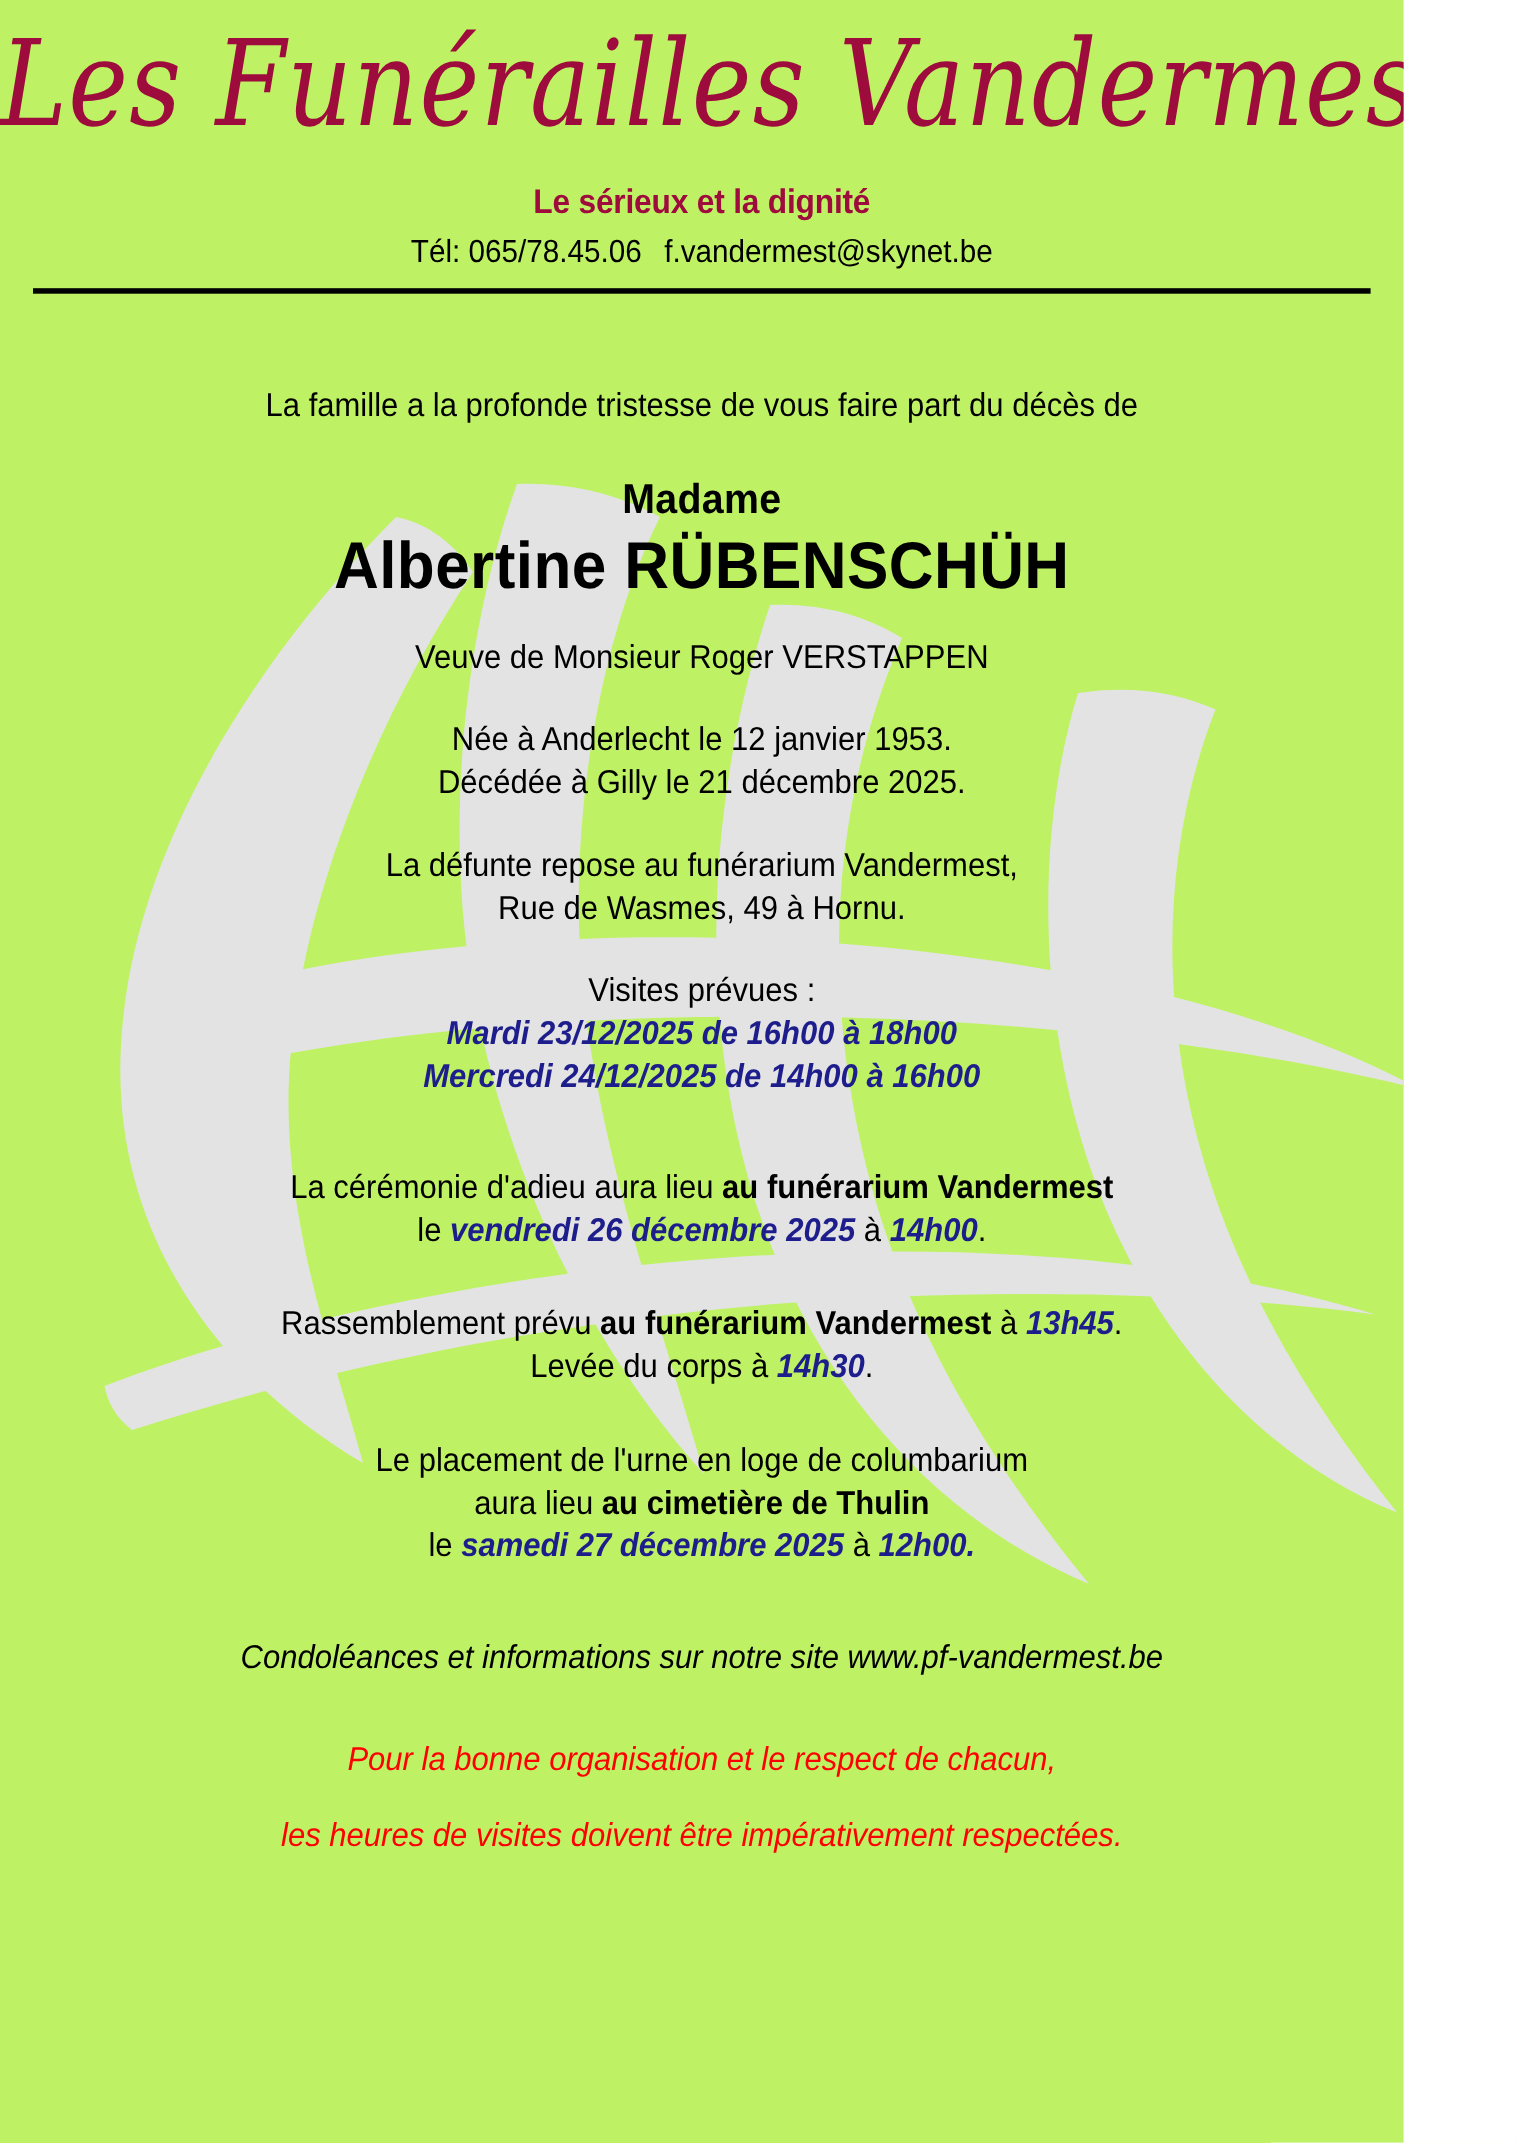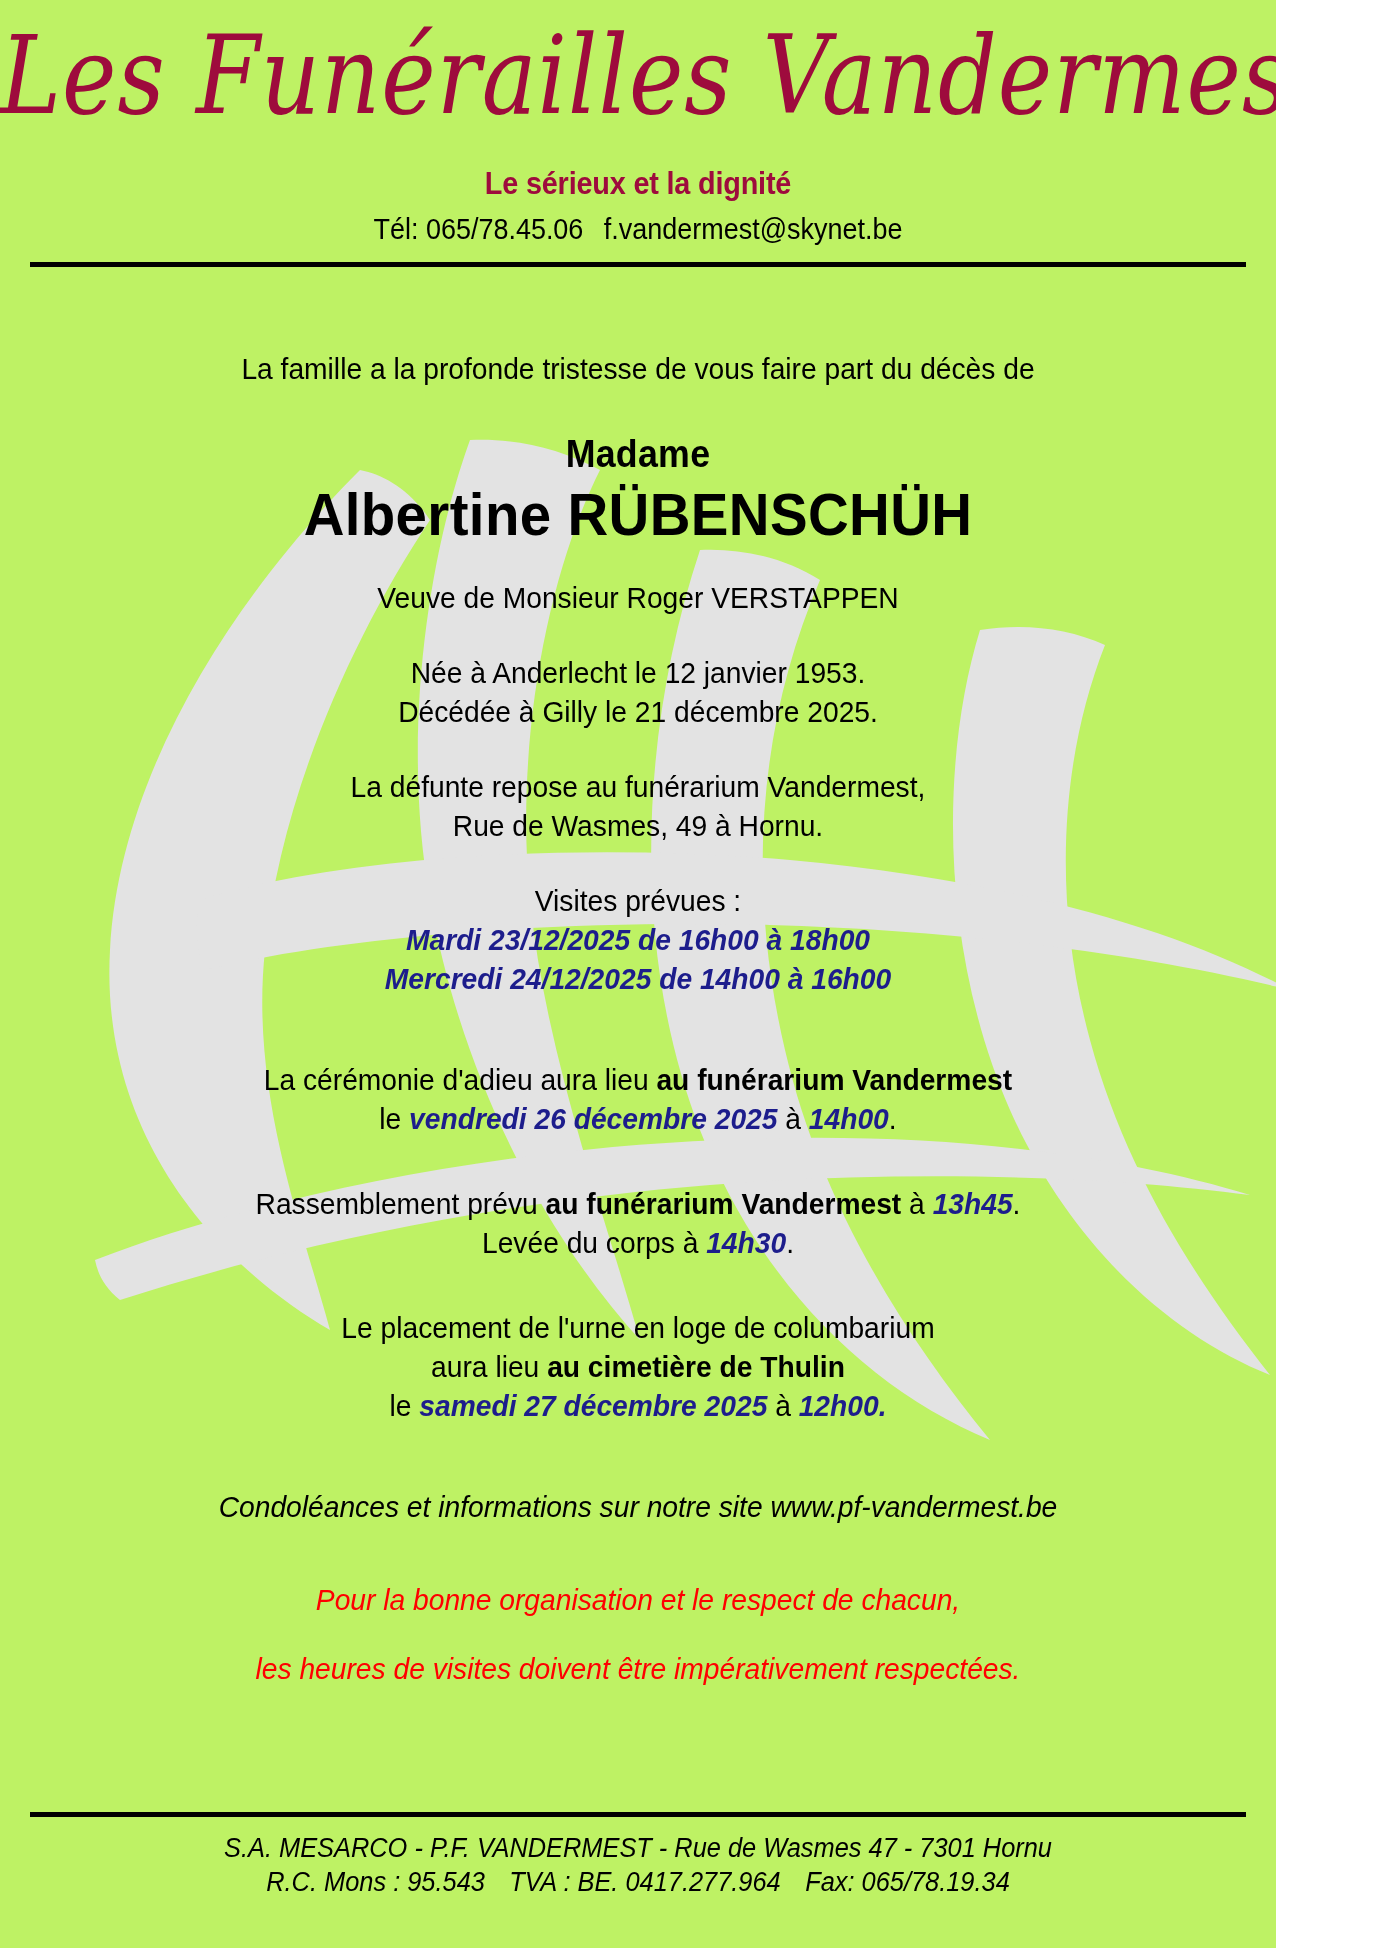--- a/index.html
+++ b/index.html
@@ -225,21 +225,14 @@
       <div class="condolences">Condoléances et informations sur notre site www.pf-vandermest.be</div>
 
       <div class="notice">
         <p>Pour la bonne organisation et le respect de chacun,</p>
         <p>les heures de visites doivent être impérativement respectées.</p>
       </div>
 
     </div>
   </div>
 
-  <div class="footer">
-    <div class="rule-bottom"></div>
-    <div class="footer-text">S.A. MESARCO - P.F. VANDERMEST - Rue de Wasmes 47 - 7301  Hornu</div>
-    <div class="footer-text" style="margin-top:0;">
-      <span>R.C. Mons : 95.543</span><span class="gap"></span><span>TVA : BE. 0417.277.964</span><span class="gap"></span><span>Fax: 065/78.19.34</span>
-    </div>
-  </div>
 
 </div>
 
 </body></html>

